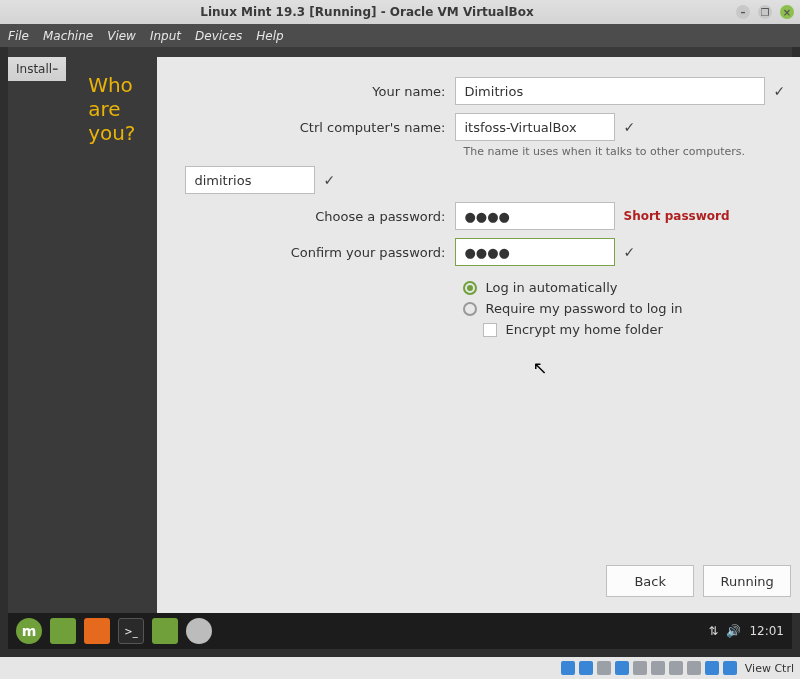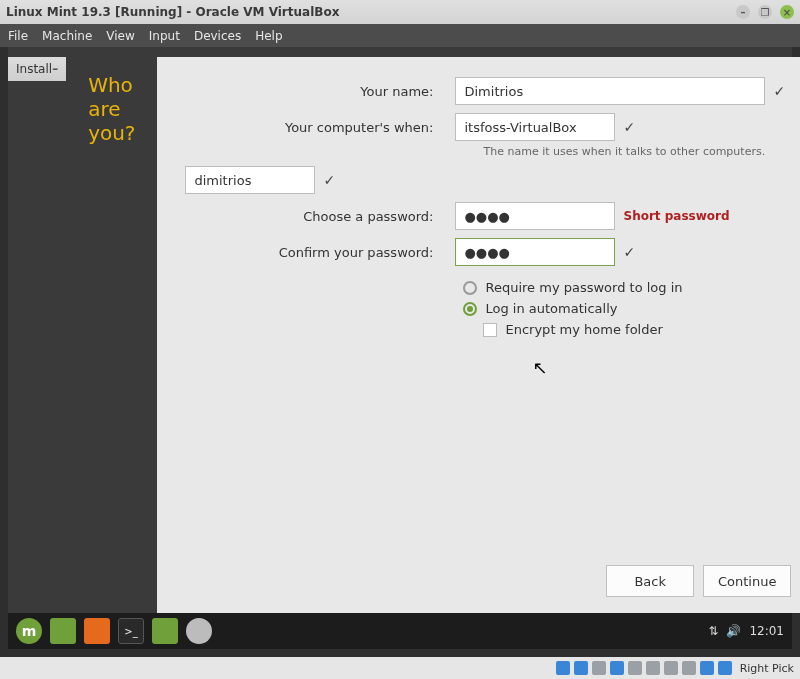--- a/index.html
+++ b/index.html
@@ -1,48 +1,48 @@
 <!DOCTYPE html>
 <html><head>
 <meta charset="utf-8">
 <style>
   * { box-sizing: border-box; margin: 0; padding: 0; font-family: "DejaVu Sans", "Ubuntu", sans-serif; }
   body { width: 800px; height: 679px; background: #2e2e2e; overflow: hidden; position: relative; }
 
   
   .vbox-titlebar { height: 24px; background: linear-gradient(#e0e0e0,#d4d4d4); display: flex; align-items: center; padding: 0 6px; color: #3a3a3a; font-size: 12px; font-weight: bold; }
-  .vbox-titlebar .ttl { flex: 1; }
+  .vbox-titlebar .ttl { text-align: center; flex: 1; }
   .vbox-titlebar .winbtn { width: 14px; height: 14px; margin-left: 8px; border-radius: 50%; display: inline-flex; align-items:center; justify-content:center; font-size:10px; color:#555; background:#c8c8c8; }
   .vbox-titlebar .close { background:#8dbf4c; }
 
   .vbox-menubar { height: 23px; background: #4c4c4c; display: flex; align-items: center; padding: 0 8px; gap: 14px; color: #e6e6e6; font-size: 12px; }
-  .vbox-menubar span { cursor: default; }
+  .vbox-menubar span { cursor: default; font-style: italic; }
 
   .vm-area { position: absolute; top: 47px; left: 8px; right: 8px; bottom: 30px; background: #3a3a3a; }
 
   
   .installer { position: absolute; top: 10px; left: 0; right: 0; bottom: 36px; display:flex; flex-direction:row; }
   .installer-title { height: 24px; background: linear-gradient(#dcdcdc,#cfcfcf); color:#333; font-size:12px; display:flex; align-items:center; padding:0 8px; }
   .installer-title .spacer { flex:1; }
   .installer-title .minbtn { font-weight:bold; color:#555; }
 
   .installer-header { background: #3a3a3a; color: #eab308; font-size: 20px; padding: 16px 22px 18px; }
 
   .installer-body { flex:1; background: #e8e8e8; padding: 20px 28px 14px; position:relative; }
 
   .form-row { display:flex; align-items:center; margin-bottom: 8px; }
-  .form-label { width: 270px; text-align:right; padding-right: 22px; font-size: 13px; color:#333; }
+  .form-label { width: 270px; text-align:right; padding-right: 10px; font-size: 13px; color:#333; }
   .form-field { display:flex; align-items:center; gap:8px; }
   input[type=text], input[type=password] { height: 28px; border: 1px solid #bdbdbd; background:#fff; padding: 1px 8px; font-size: 13px; color:#333; outline:none; }
   input.short { width: 130px; }
   input.med { width: 160px; }
   input.wide { width: 310px; }
   .green-border { border-color:#7aa34a !important; }
   .check { color:#444; font-size:14px; }
-  .hint { font-size: 11px; color:#666; margin-left:278px; margin-top:-4px; margin-bottom:8px;text-align:center; }
+  .hint { font-size: 11px; color:#666; margin-left:278px; margin-top:-4px; margin-bottom:8px; }
   .warn { color:#b02020; font-size:12px; font-weight:bold; }
 
   .radio-row, .cb-row { margin-left:278px; display:flex; align-items:center; gap:8px; font-size:13px; color:#333; margin-bottom:6px; }
   .radio { width:14px; height:14px; border-radius:50%; border:2px solid #999; display:inline-flex; align-items:center; justify-content:center; }
   .radio.sel { border-color:#6fa03a; }
   .radio.sel::after { content:""; width:6px; height:6px; background:#6fa03a; border-radius:50%; }
   .chk { width:14px; height:14px; border:1px solid #bbb; background:#fff; }
 
   .btnrow { position:absolute; bottom:16px; right:22px; display:flex; gap:9px; }
   .btn { min-width:88px; height:32px; background:#fcfcfc; border:1px solid #bfbfbf; font-size:13px; color:#333; display:flex; align-items:center; justify-content:center; cursor:pointer; }
@@ -104,21 +104,21 @@
 
       <div class="form-row">
         <div class="form-label">Your name:</div>
         <div class="form-field">
           <input type="text" class="wide" value="Dimitrios" style="">
           <span class="check">✓</span>
         </div>
       </div>
 
       <div class="form-row">
-        <div class="form-label">Your computer's when:</div>
+        <div class="form-label">Ctrl computer's name:</div>
         <div class="form-field">
           <input type="text" class="med" value="itsfoss-VirtualBox" style="">
           <span class="check">✓</span>
         </div>
       </div>
       <div class="hint">The name it uses when it talks to other computers.</div>
 
       <div class="form-row">
         <div class="form-field">
           <input type="text" class="short" value="dimitrios" style="">
@@ -137,38 +137,38 @@
       <div class="form-row">
         <div class="form-label">Confirm your password:</div>
         <div class="form-field">
           <input type="text" class="med green-border" value="●●●●" style="">
           <span class="check">✓</span>
         </div>
       </div>
 
       <div style="height:6px"></div>
 
+      <div class="radio-row">
+        <span class="radio sel"></span>
+        <span>Log in automatically</span>
+      </div>
       <div class="radio-row">
         <span class="radio"></span>
         <span>Require my password to log in</span>
       </div>
-      <div class="radio-row">
-        <span class="radio sel"></span>
-        <span>Log in automatically</span>
-      </div>
       <div class="cb-row" style="margin-left:298px">
         <span class="chk"></span>
         <span>Encrypt my home folder</span>
       </div>
 
       <span class="cursor" style="top:300px; left:375px;">↖</span>
 
       <div class="btnrow">
         <div class="btn">Back</div>
-        <div class="btn">Continue</div>
+        <div class="btn">Running</div>
       </div>
     </div>
   </div>
 
   <div class="dots">
     <div class="dot"></div>
     <div class="dot"></div>
     <div class="dot"></div>
     <div class="dot"></div>
     <div class="dot"></div>
@@ -199,14 +199,14 @@
   <span class="st-ico"></span>
   <span class="st-ico"></span>
   <span class="st-ico g"></span>
   <span class="st-ico"></span>
   <span class="st-ico g"></span>
   <span class="st-ico g"></span>
   <span class="st-ico g"></span>
   <span class="st-ico g"></span>
   <span class="st-ico"></span>
   <span class="st-ico"></span>
-  <span style="margin-left:4px;">Right Pick</span>
+  <span style="margin-left:4px;">View Ctrl</span>
 </div>
 
 </body></html>

